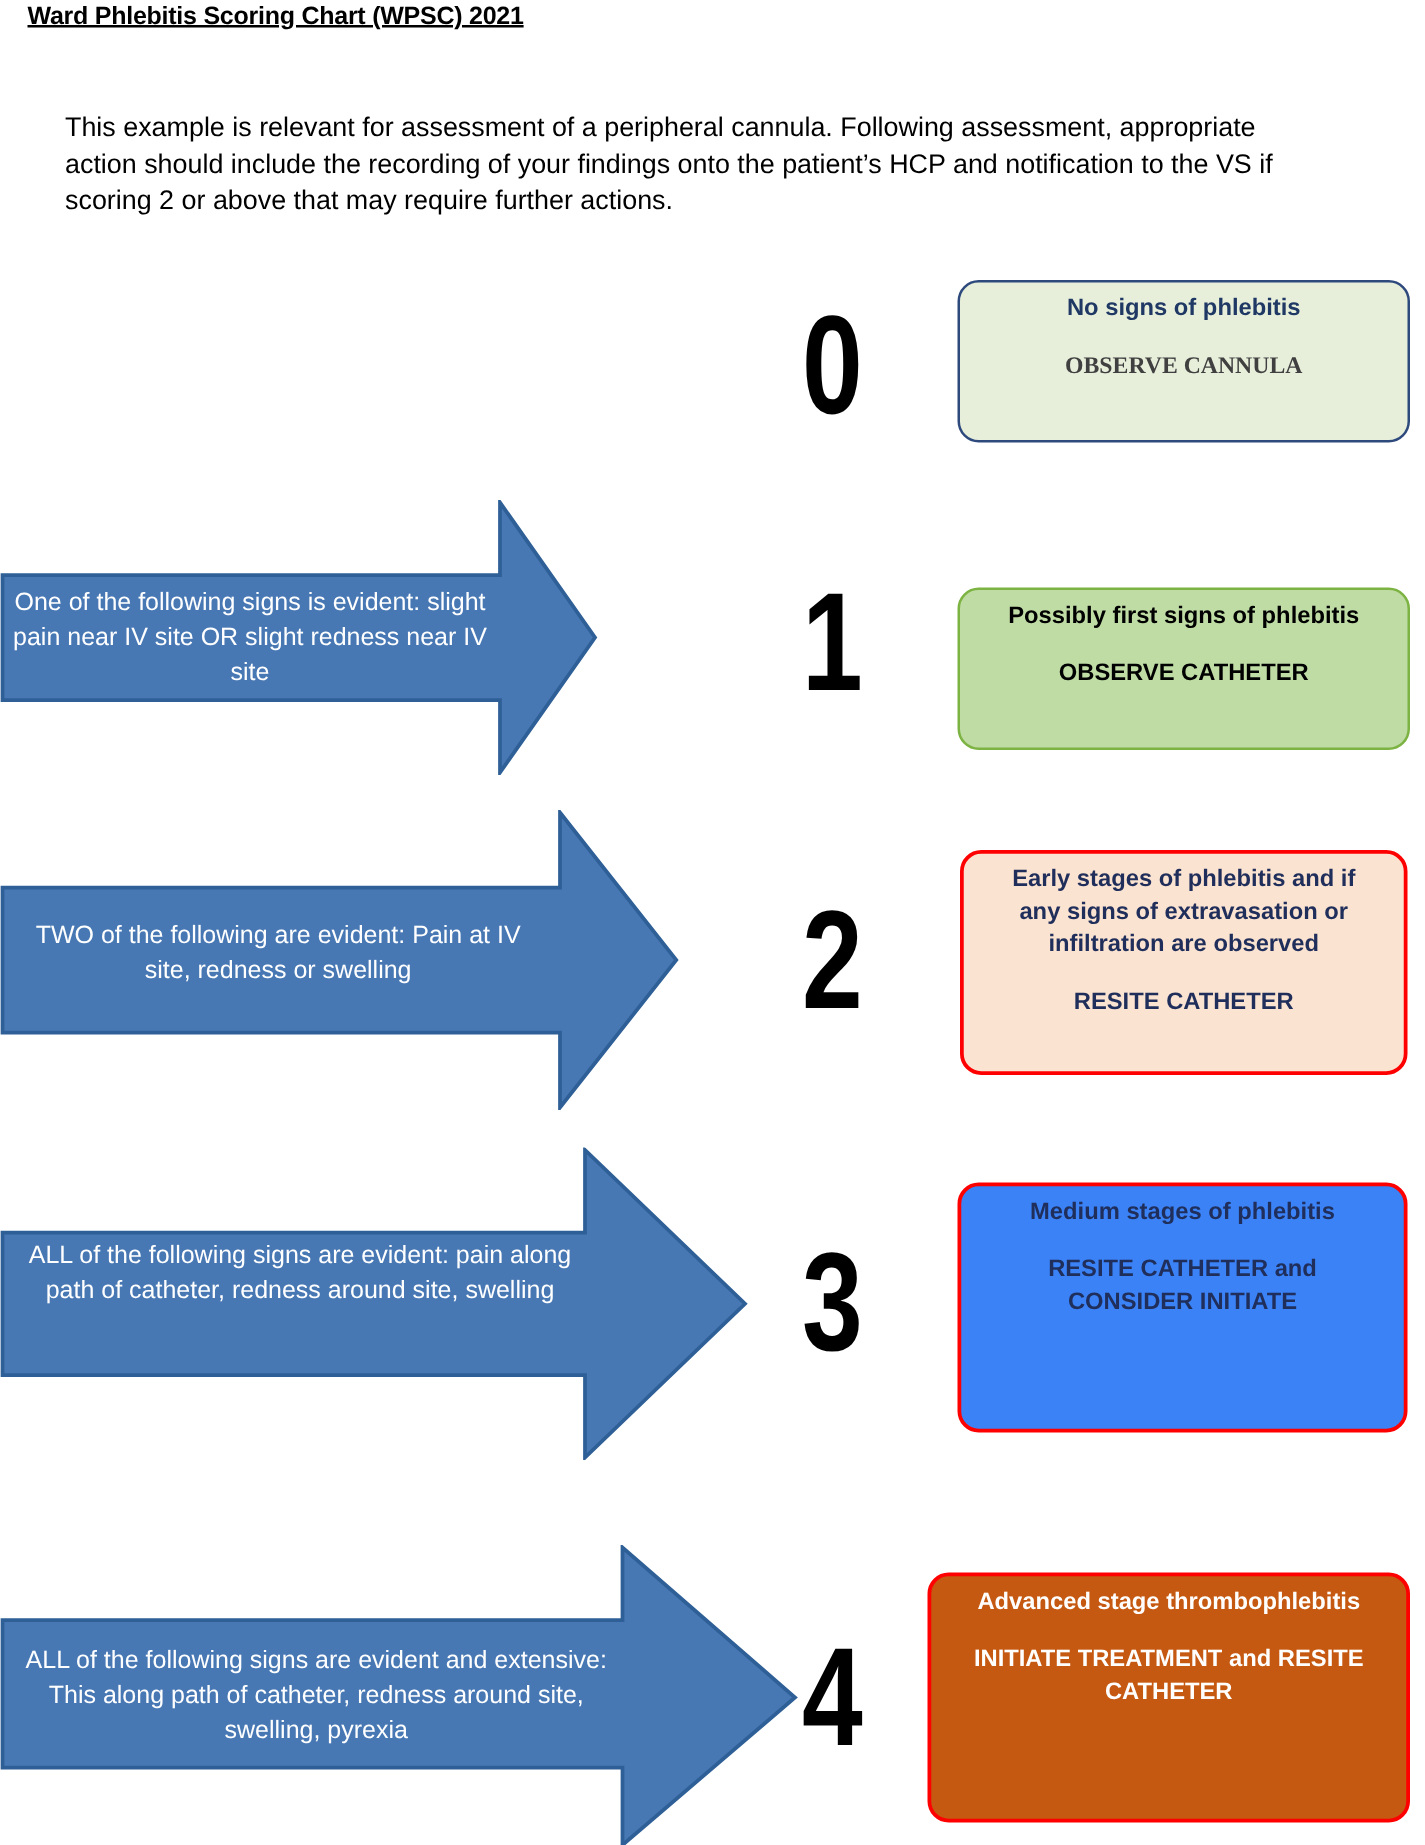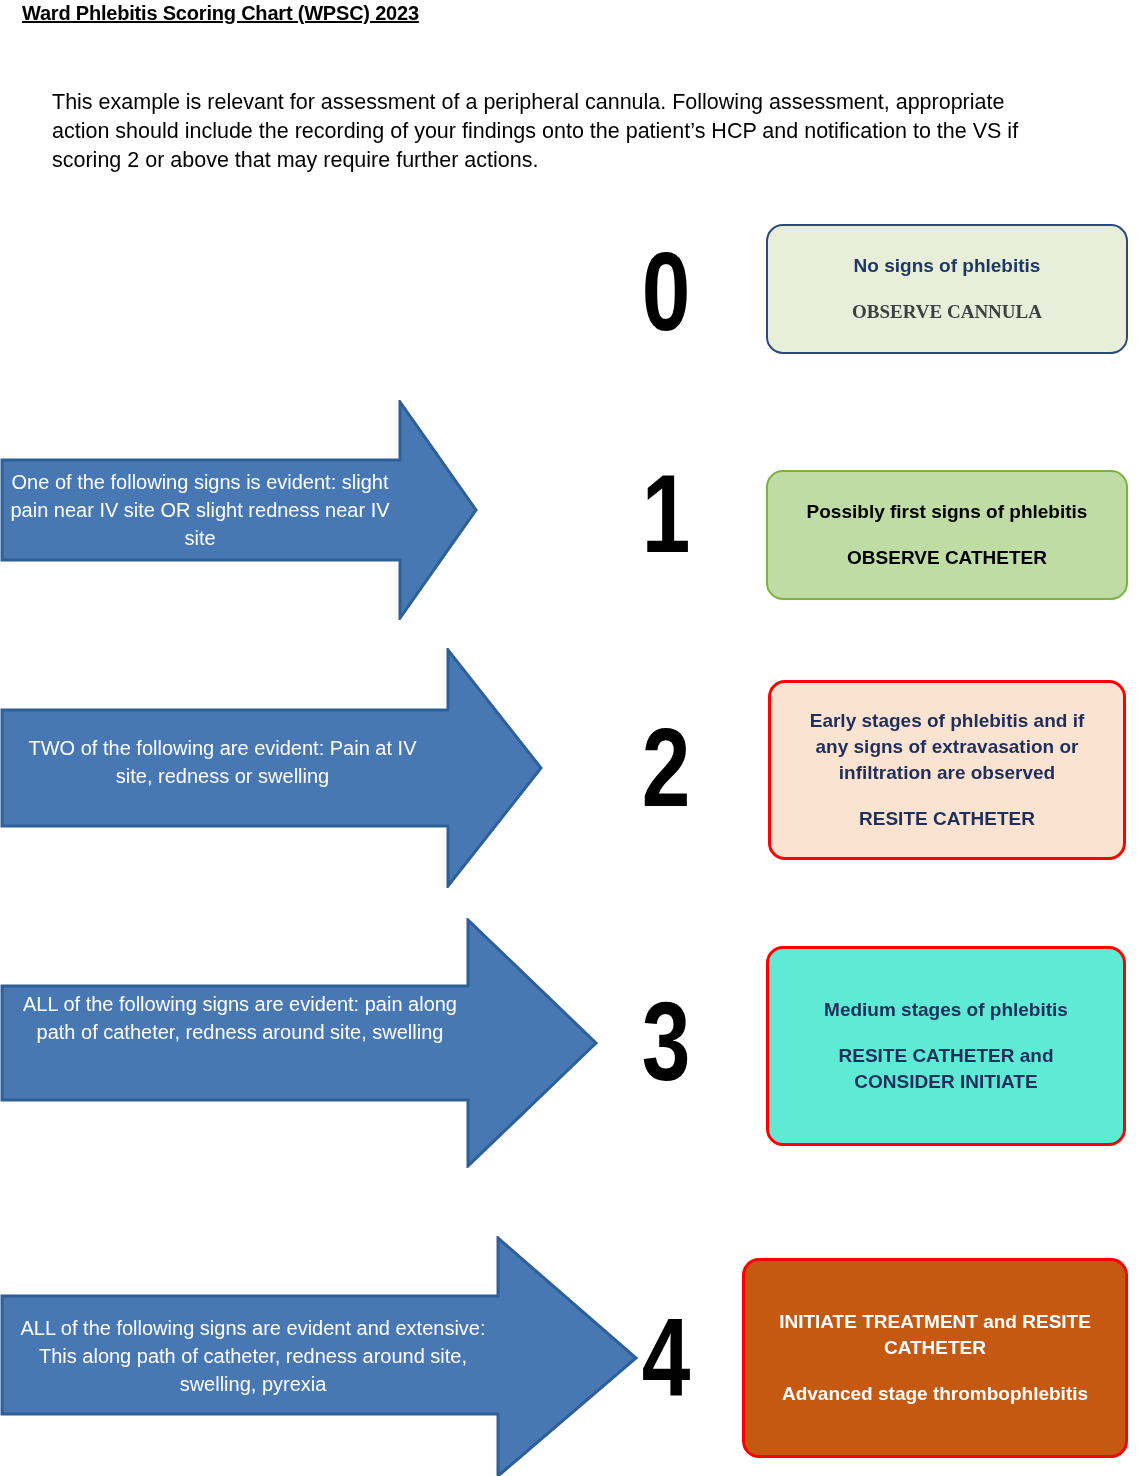--- a/index.html
+++ b/index.html
@@ -78,37 +78,36 @@
   }
 
   
   .action-box {
     position: absolute;
     box-sizing: border-box;
     border-radius: 17px;
     display: flex;
     flex-direction: column;
     align-items: center;
-    justify-content: center;
     text-align: center;
     padding: 8px 32px;
   }
   .action-line {
     font-weight: bold;
     font-size: 19px;
     line-height: 26px;
   }
   .action-line + .action-line {
     margin-top: 20px;
   }
 </style>
 </head>
 <body>
 
-<div id="chart-title">Ward Phlebitis Scoring Chart (WPSC) 2023</div>
+<div id="chart-title">Ward Phlebitis Scoring Chart (WPSC) 2021</div>
 
 <div id="intro-paragraph">This example is relevant for assessment of a peripheral cannula.  Following assessment, appropriate action should include the recording of your findings onto the patient’s HCP and notification to the VS if scoring 2 or above that may require further actions.</div>
 
 <div class="score-row" style="top:218px;height:150px;">
 
   <div class="score-number" style="left:611px;top:18px;">0</div>
 
   <div class="action-box" style="left:766px;top:6px;width:362px;height:130px;background:#E7EFDB;border:2.5px solid #2E4A7D;">
     <div class="action-line" style="color:#1F3864;">No signs of phlebitis</div>
     <div class="action-line" style="color:#404040;font-family:Liberation Serif, serif;">OBSERVE CANNULA</div>
@@ -150,33 +149,33 @@
 <div class="score-row" style="top:918px;height:250px;">
   <div class="arrow-wrap" style="left:0px;top:0px;">
     <svg class="arrow-svg" width="600" height="250" viewBox="0 0 600 250">
       <polygon points="2,68 468,68 468,2 596,125 468,248 468,182 2,182" fill="#4878B4" stroke="#2E5F96" stroke-width="3" stroke-linejoin="miter"></polygon>
     </svg>
     <div class="arrow-label" style="left:10px;top:72px;width:460px;">ALL of the following signs are evident: pain along path of catheter, redness around site, swelling</div>
   </div>
 
   <div class="score-number" style="left:611px;top:68px;">3</div>
 
-  <div class="action-box" style="left:766px;top:28px;width:360px;height:200px;background:#5eead4;border:3px solid #FF0000;">
+  <div class="action-box" style="left:766px;top:28px;width:360px;height:200px;background:#3b82f6;border:3px solid #FF0000;">
     <div class="action-line" style="color:#1F2E5A;">Medium stages of phlebitis</div>
     <div class="action-line" style="color:#1F2E5A;">RESITE CATHETER and CONSIDER INITIATE</div>
   </div>
 </div>
 
 <div class="score-row" style="top:1236px;height:240px;">
   <div class="arrow-wrap" style="left:0px;top:0px;">
     <svg class="arrow-svg" width="640" height="240" viewBox="0 0 640 240">
       <polygon points="2,60 498,60 498,2 636,122 498,240 498,178 2,178" fill="#4878B4" stroke="#2E5F96" stroke-width="3" stroke-linejoin="miter"></polygon>
     </svg>
     <div class="arrow-label" style="left:8px;top:78px;width:490px;">ALL of the following signs are evident and extensive: This along path of catheter, redness around site, swelling, pyrexia</div>
   </div>
 
   <div class="score-number" style="left:611px;top:66px;">4</div>
 
   <div class="action-box" style="left:742px;top:22px;width:386px;height:200px;background:#C65911;border:3px solid #FF0000;">
+    <div class="action-line" style="color:#FFFFFF;">Advanced stage thrombophlebitis</div>
     <div class="action-line" style="color:#FFFFFF;">INITIATE TREATMENT and RESITE CATHETER</div>
-    <div class="action-line" style="color:#FFFFFF;">Advanced stage thrombophlebitis</div>
   </div>
 </div>
 
 </body></html>

